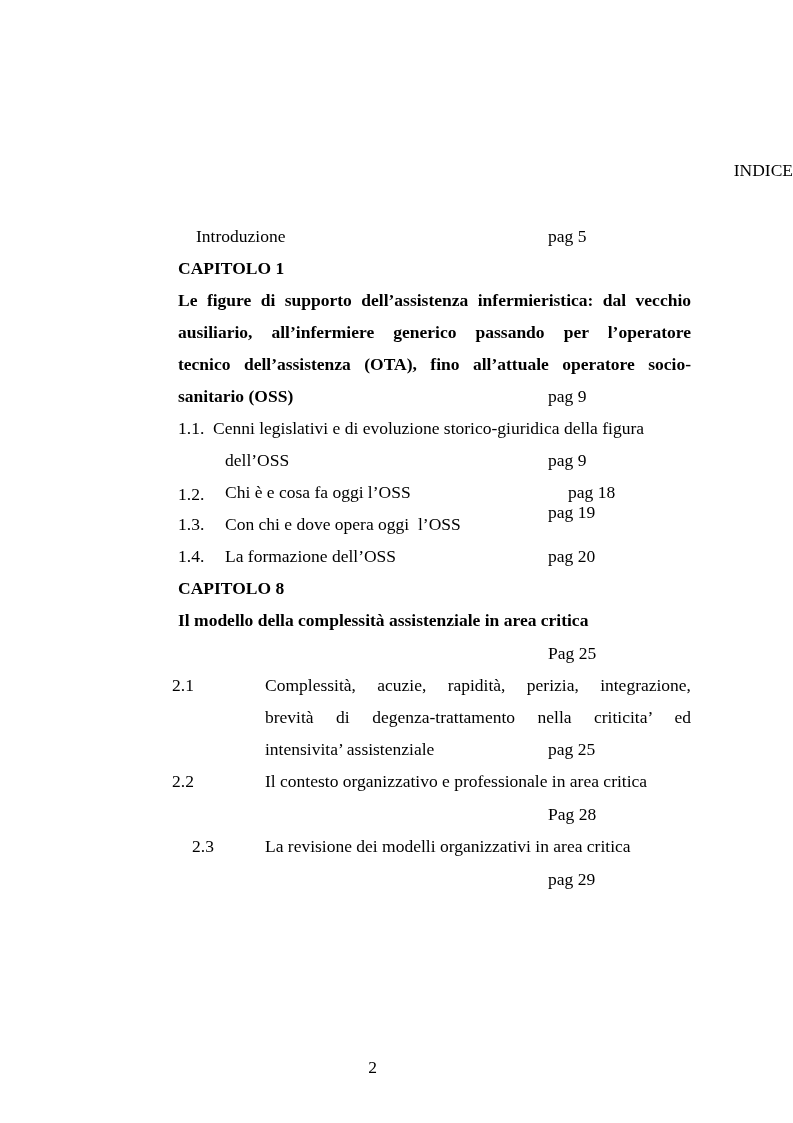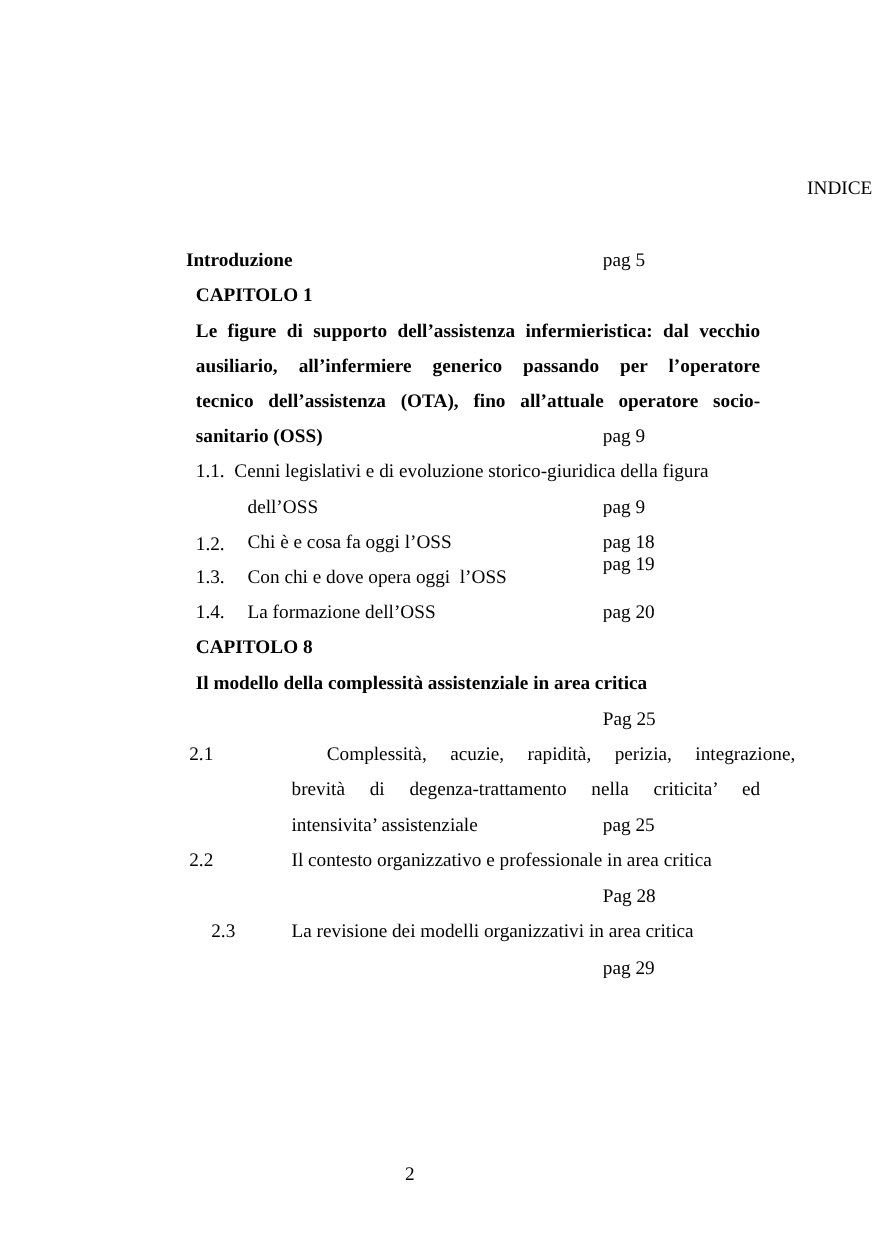--- a/index.html
+++ b/index.html
@@ -11,60 +11,60 @@
     .pg { left:548px; }
     .just { position:absolute; text-align:justify; text-align-last:justify; white-space:nowrap; }
     .footer { left:0; width:745px; text-align:center; top:1057px; }
   </style>
 </head>
 <body>
 
 <div>
   <div class="abs title">INDICE</div>
 
-  <div class="abs" style="left:169px;top:226px;font-weight:bold;">Introduzione</div>
+  <div class="abs" style="left:196px;top:226px;">Introduzione</div>
   <div class="abs pg" style="top:226px;">pag 5</div>
 
   <div class="abs bold" style="left:178px;top:258px;">CAPITOLO  1</div>
 
   <div class="just bold" style="left:178px;width:513px;top:290px;">Le figure di supporto dell’assistenza infermieristica: dal vecchio</div>
   <div class="just bold" style="left:178px;width:513px;top:322px;">ausiliario, all’infermiere generico passando per l’operatore</div>
   <div class="just bold" style="left:178px;width:513px;top:354px;">tecnico dell’assistenza (OTA), fino all’attuale operatore socio-</div>
   <div class="abs bold" style="left:178px;top:386px;">sanitario (OSS)</div>
   <div class="abs pg" style="top:386px;">pag 9</div>
 
   <div>
     <div class="abs" style="left:178px;top:418px;">1.1.</div>
     <div class="abs" style="left:213px;top:418px;">Cenni legislativi e di evoluzione storico-giuridica della figura</div>
     <div class="abs" style="left:225px;top:450px;">dell’OSS</div>
     <div class="abs pg" style="top:450px;">pag 9</div>
   </div>
   <div>
     <div class="abs" style="left:178px;top:484px;">1.2.</div>
     <div class="abs" style="left:225px;top:482px;">Chi è e cosa fa oggi l’OSS</div>
-    <div class="abs pg" style="top:482px;">pag 18</div>
+    <div class="abs pg" style="top:482px;margin-left:20px;">pag 18</div>
   </div>
   <div>
     <div class="abs" style="left:178px;top:514px;">1.3.</div>
     <div class="abs" style="left:225px;top:514px;white-space:pre;">Con chi e dove opera oggi  l’OSS</div>
     <div class="abs pg" style="top:502px;">pag 19</div>
   </div>
   <div>
     <div class="abs" style="left:178px;top:546px;">1.4.</div>
     <div class="abs" style="left:225px;top:546px;">La formazione dell’OSS</div>
     <div class="abs pg" style="top:546px;">pag 20</div>
   </div>
 
   <div class="abs bold" style="left:178px;top:578px;">CAPITOLO 8</div>
   <div class="abs bold" style="left:178px;top:610px;">Il modello della complessità assistenziale in area critica</div>
   <div class="abs pg" style="top:643px;">Pag 25</div>
 
   <div>
     <div class="abs" style="left:172px;top:675px;">2.1</div>
-    <div class="just" style="left:265px;width:426px;top:675px;margin-left:32px;">Complessità, acuzie, rapidità, perizia, integrazione,</div>
+    <div class="just" style="left:265px;width:426px;top:675px;">Complessità, acuzie, rapidità, perizia, integrazione,</div>
     <div class="just" style="left:265px;width:426px;top:707px;">brevità di degenza-trattamento nella criticita’ ed</div>
     <div class="abs" style="left:265px;top:739px;">intensivita’ assistenziale</div>
     <div class="abs pg" style="top:739px;">pag 25</div>
   </div>
   <div>
     <div class="abs" style="left:172px;top:771px;">2.2</div>
     <div class="abs" style="left:265px;top:771px;">Il contesto organizzativo e professionale in area critica</div>
     <div class="abs pg" style="top:804px;">Pag 28</div>
   </div>
   <div>

